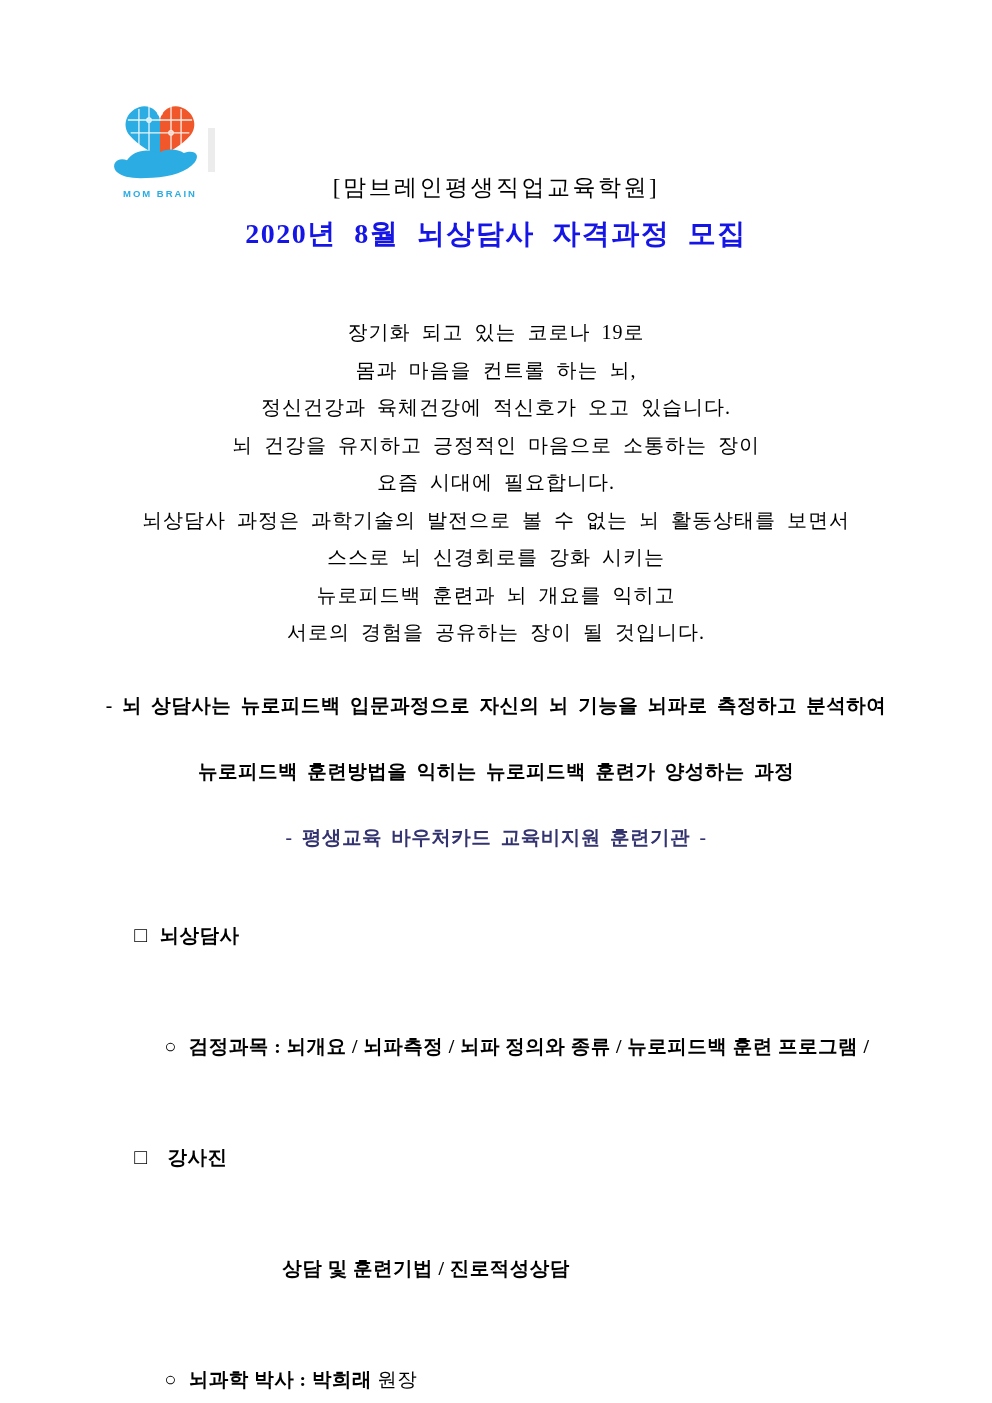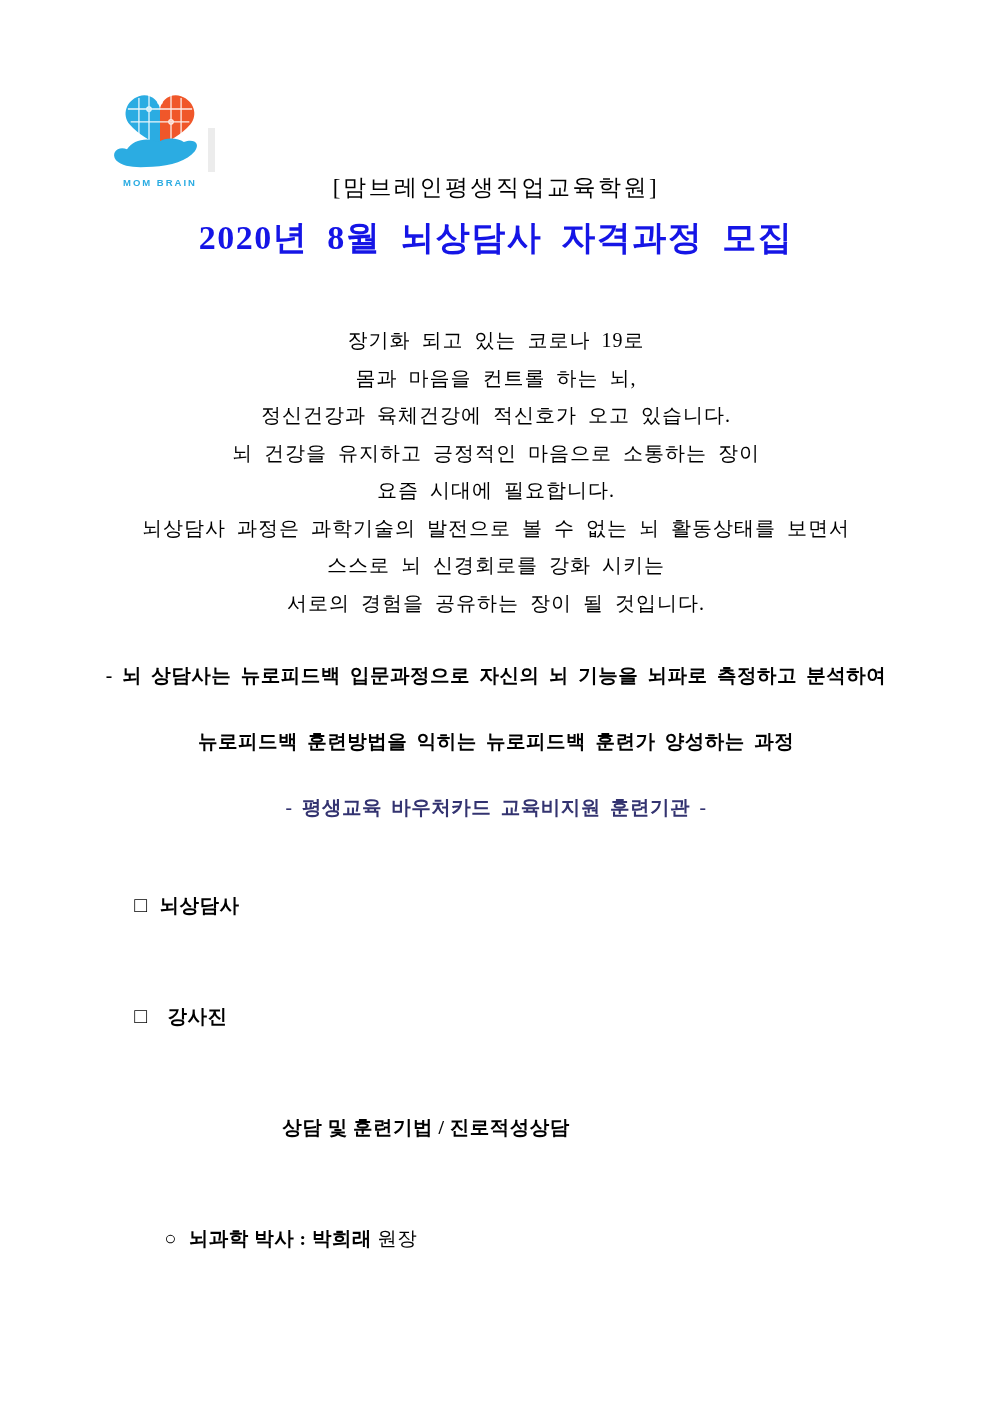--- a/index.html
+++ b/index.html
@@ -11,21 +11,21 @@
     background: #ffffff;
     font-family: "Liberation Serif", "DejaVu Serif", serif;
     color: #000;
     overflow: hidden;
   }
 
   
   .logo {
     position: absolute;
     left: 102px;
-    top: 83px;
+    top: 94px;
     width: 116px;
     text-align: center;
   }
   .logo .brand {
     margin-top: -6px;
     font-family: "Liberation Sans", sans-serif;
     font-size: 9.5px;
     font-weight: bold;
     letter-spacing: 2px;
   }
@@ -42,21 +42,21 @@
   .header-org {
     margin: 0;
     padding-top: 172px;
     text-align: center;
     font-size: 23px;
     letter-spacing: 2.5px;
   }
   .main-title {
     margin-top: 12px;
     text-align: center;
-    font-size: 34px;
+    font-size: 28px;
     font-weight: bold;
     letter-spacing: 1.5px;
     word-spacing: 9px;
   }
 
   
   .intro {
     margin-top: 61px;
     text-align: center;
     font-size: 20px;
@@ -121,32 +121,36 @@
   <div class="main-title" style="color: rgb(21, 21, 230);">2020년 8월 뇌상담사 자격과정 모집</div>
 
   <div class="intro">
     <div class="line">장기화 되고 있는 코로나 19로</div>
     <div class="line">몸과 마음을 컨트롤 하는 뇌,</div>
     <div class="line">정신건강과 육체건강에 적신호가 오고 있습니다.</div>
     <div class="line">뇌 건강을 유지하고 긍정적인 마음으로 소통하는 장이</div>
     <div class="line">요즘 시대에 필요합니다.</div>
     <div class="line">뇌상담사 과정은 과학기술의 발전으로 볼 수 없는 뇌 활동상태를 보면서</div>
     <div class="line">스스로 뇌 신경회로를 강화 시키는</div>
+    <div class="line">뉴로피드백 훈련과 뇌 개요를 익히고</div>
     <div class="line">서로의 경험을 공유하는 장이 될 것입니다.</div>
   </div>
 
   <div class="highlight">
     <div class="line" style="color: rgb(0, 0, 0);">- 뇌 상담사는 뉴로피드백 입문과정으로 자신의 뇌 기능을 뇌파로 측정하고 분석하여</div>
     <div class="line" style="color: rgb(0, 0, 0);">뉴로피드백 훈련방법을 익히는 뉴로피드백 훈련가 양성하는 과정</div>
     <div class="line" style="color: rgb(51, 51, 112);">- 평생교육 바우처카드 교육비지원 훈련기관 -</div>
   </div>
 
   <div class="info">
     <div class="row lv0">
       <span class="mk sq">□</span><span><span>뇌상담사</span></span>
+    </div>
+    <div class="row lv1">
+      <span class="mk ci">○</span><span><span>검정과목 : 뇌개요 / 뇌파측정 / 뇌파 정의와 종류 / 뉴로피드백 훈련 프로그램 /</span></span>
     </div>
     <div class="row lv0 wide-gap">
       <span class="mk sq">□</span><span><span>강사진</span></span>
     </div>
     <div class="row lv2">
       <span><span>상담 및 훈련기법 / 진로적성상담</span></span>
     </div>
     <div class="row lv1">
       <span class="mk ci">○</span><span><span>뇌과학 박사 : 박희래 </span><span style="font-weight: normal;">원장</span></span>
     </div>

